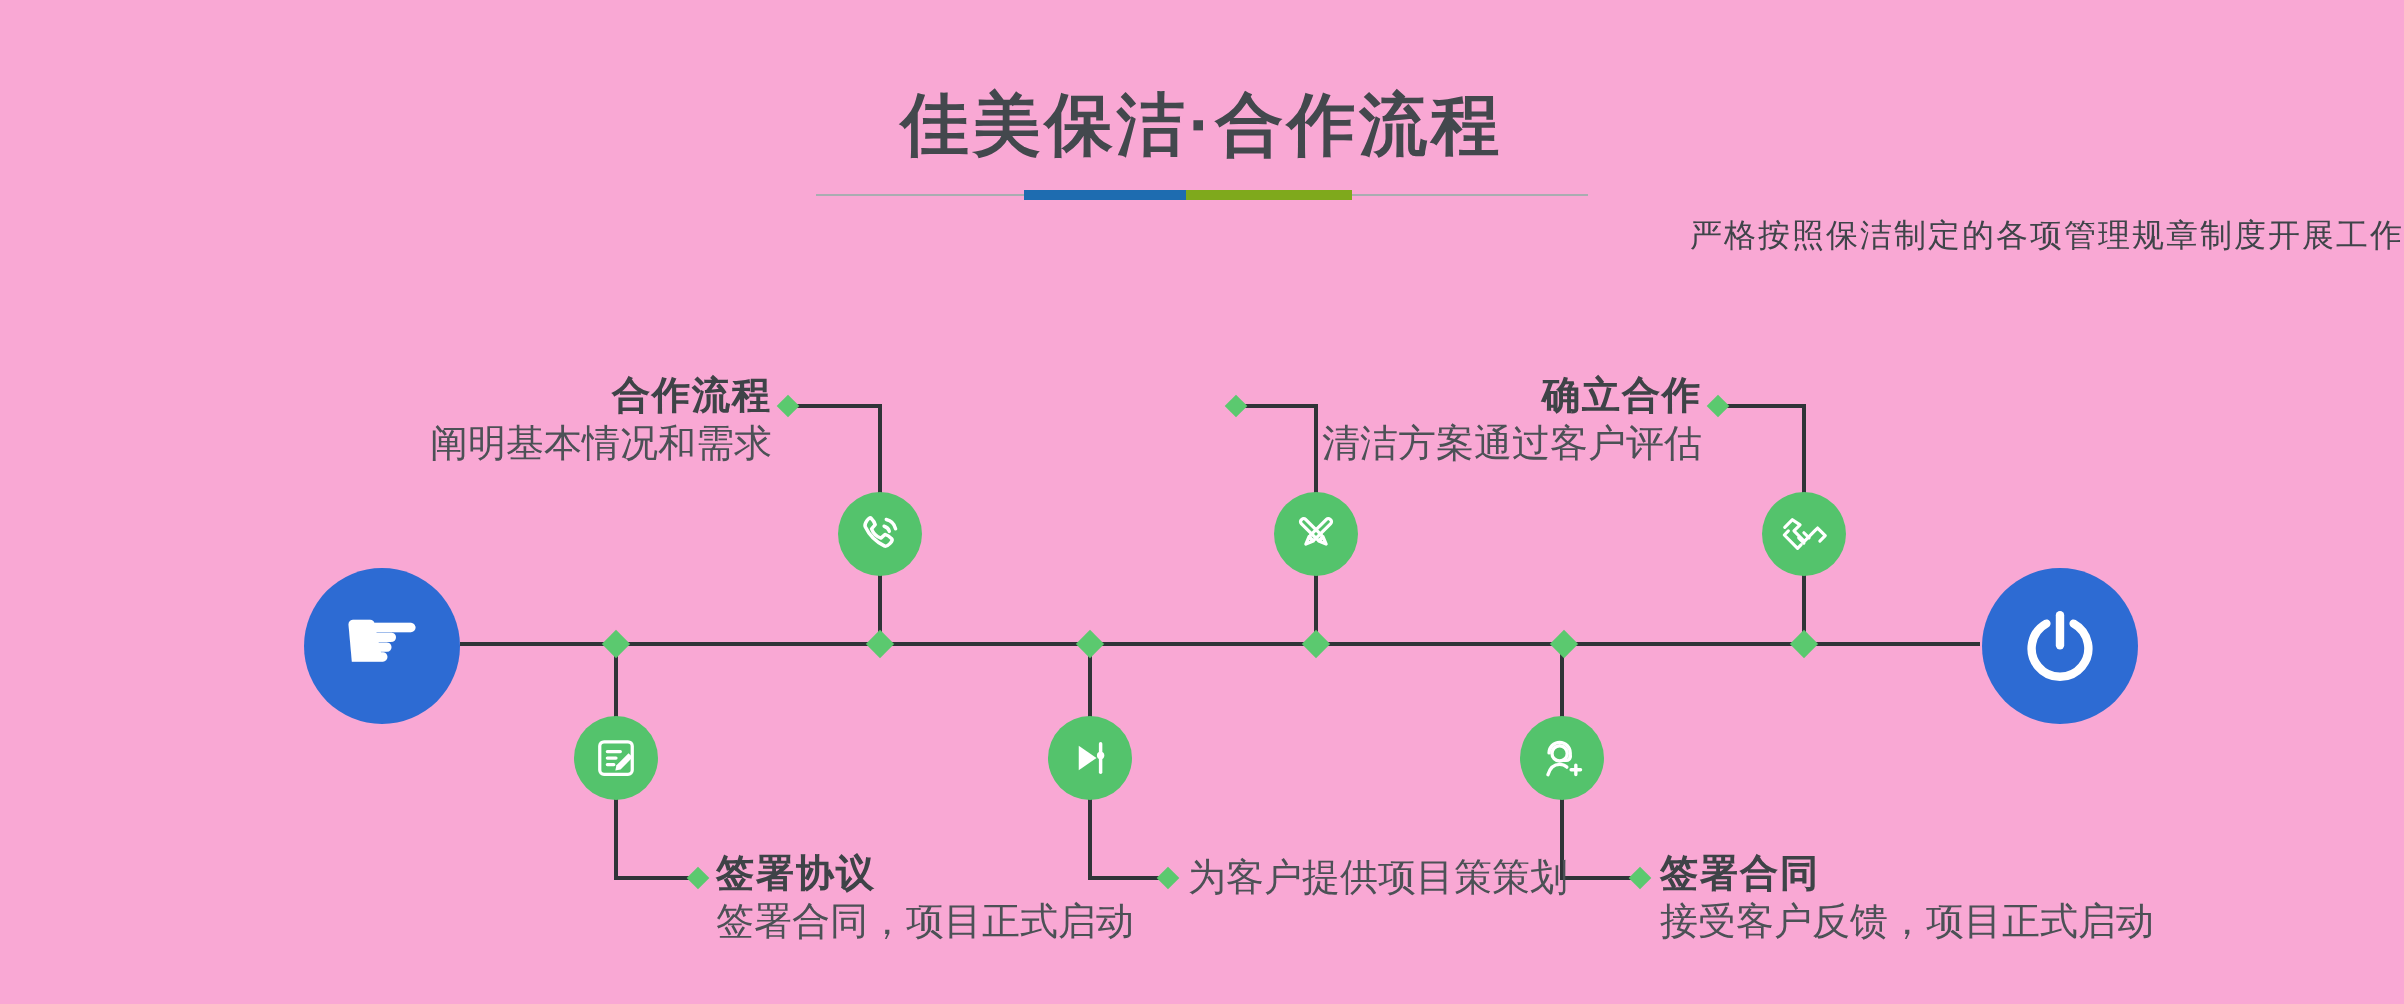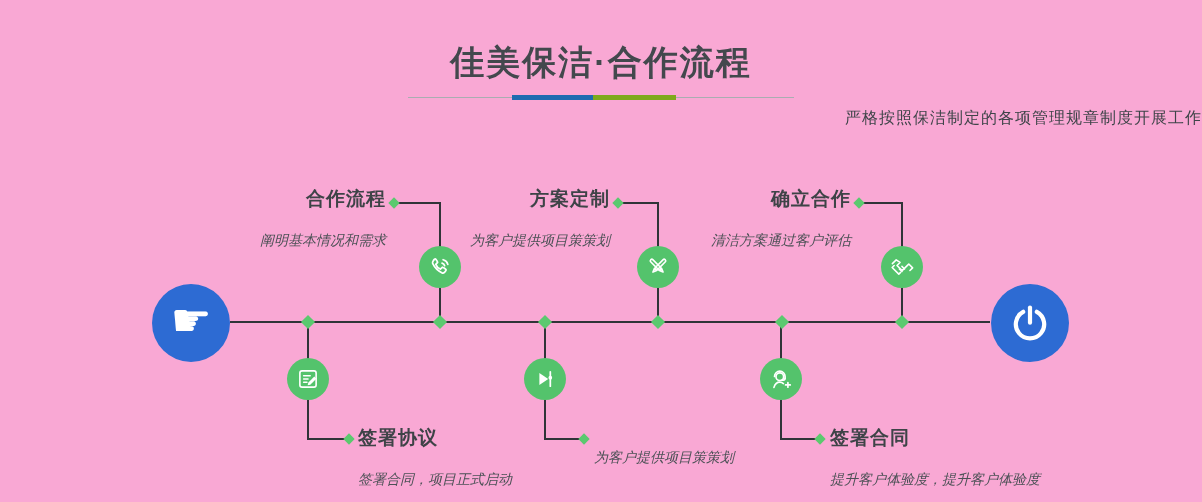--- a/index.html
+++ b/index.html
@@ -90,21 +90,21 @@
   .step-text { position: absolute; white-space: nowrap; }
   .step-text.top { text-align: right; }
   .step-text.bottom { text-align: left; }
   .t-s0 { right: 816px; top: 188px; }
   .t-s1 { right: 592px; top: 188px; }
   .t-s2 { right: 351px; top: 188px; }
   .t-s3 { left: 358px; top: 427px; }
   .t-s4 { left: 594px; top: 427px; }
   .t-s5 { left: 830px; top: 427px; }
   .step-title { font-size: 19px; font-weight: 700; color: #3e4347; line-height: 22px; letter-spacing: 1px; }
-  .step-desc { font-size: 14px; color: #4c5156; line-height: 18px; margin-top: 21px; font-style: italic; }
+  .step-desc { font-size: 19px; color: #4c5156; line-height: 18px; margin-top: 4px; }
 </style>
 </head>
 <body>
 
 <div class="canvas">
 
   <div class="page-title">佳美保洁·合作流程</div>
   <div class="divider">
     <div class="divider-base"></div>
     <div class="divider-blue"></div>
@@ -198,33 +198,29 @@
       <path d="M5.8 9.3a4.7 4.7 0 0 1 9.4 0v1.6"></path>
       <path d="M15.2 10.9a1.7 1.7 0 0 1-1.7 1.7h-1.1"></path>
       <path d="M15.6 16.8h4.2M17.7 14.7v4.2"></path>
     </svg>
   </div>
 
   <div class="step-text top t-s0">
     <div class="step-title">合作流程</div>
     <div class="step-desc">阐明基本情况和需求</div>
   </div>
-  <div class="step-text top t-s1">
-    <div class="step-title">方案定制</div>
-    <div class="step-desc">为客户提供项目策策划</div>
-  </div>
   <div class="step-text top t-s2">
     <div class="step-title">确立合作</div>
     <div class="step-desc">清洁方案通过客户评估</div>
   </div>
   <div class="step-text bottom t-s3">
     <div class="step-title">签署协议</div>
     <div class="step-desc">签署合同，项目正式启动</div>
   </div>
   <div class="step-text bottom t-s4">
     <div class="step-desc">为客户提供项目策策划</div>
   </div>
   <div class="step-text bottom t-s5">
     <div class="step-title">签署合同</div>
-    <div class="step-desc">提升客户体验度，提升客户体验度</div>
+    <div class="step-desc">接受客户反馈，项目正式启动</div>
   </div>
 
 </div>
 
 </body></html>

